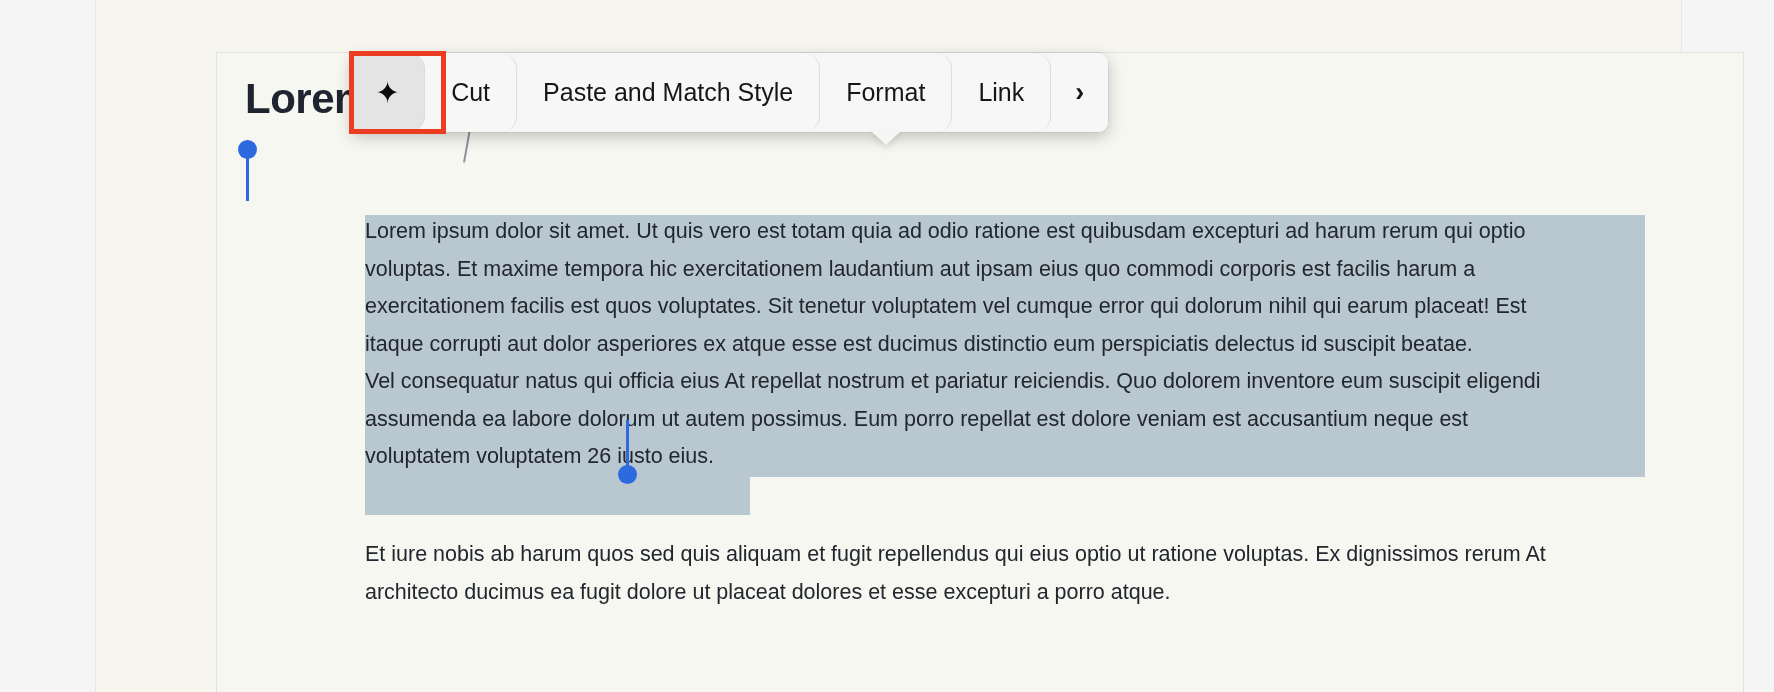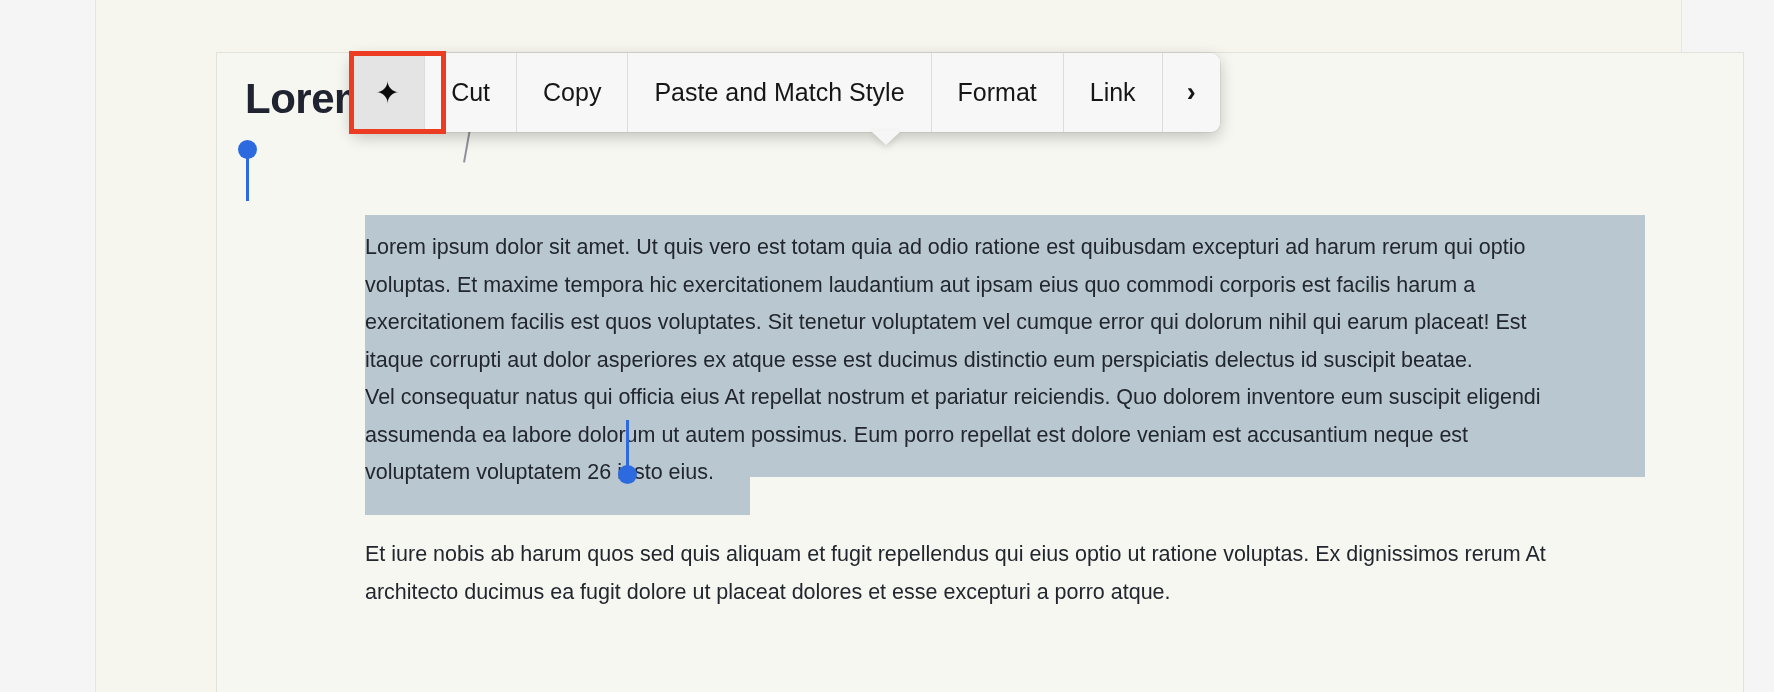--- a/index.html
+++ b/index.html
@@ -79,21 +79,21 @@
     top: 160px;
     width: 1300px;
     font-size: 21.5px;
     line-height: 37.5px;
     color: #22262e;
   }
   .para {
     margin: 0;
     white-space: pre-wrap;
   }
-  #para-1 { position: absolute; top: 16px; left: 0; width: 1300px; }
+  #para-1 { position: absolute; top: 0; left: 0; width: 1300px; }
   #para-2 { position: absolute; top: 300px; left: 0; width: 1300px; margin-top: 23px; }
 
   
   .sel-rect {
     position: absolute;
     background: #b9c7d0;
     z-index: 1;
   }
   .sel-line-text { position: relative; z-index: 2; }
 
@@ -143,20 +143,21 @@
     align-items: center;
     justify-content: center;
     padding: 0 26px;
     font-size: 25px;
     color: #161616;
     background: #f7f7f7;
     border-right: 1px solid #dcdcdc;
     white-space: nowrap;
     cursor: default;
     position: relative;
+    border-radius: 16px;
   }
   .menu-item:first-child {
     border-top-left-radius: 9px;
     border-bottom-left-radius: 9px;
   }
   .menu-item:last-child {
     border-right: none;
     border-top-right-radius: 9px;
     border-bottom-right-radius: 9px;
   }
@@ -254,21 +255,20 @@
       <div class="knob"></div>
     </div>
 
     <div id="menu-tail"></div>
 
     <div id="context-menu">
       <div class="menu-item icon-item">
         <span id="sparkle-glyph">✦</span>
       </div>
       <div class="menu-item">Cut</div>
-      <div class="menu-item">Copy</div>
       <div class="menu-item">Paste and Match Style</div>
       <div class="menu-item">Format</div>
       <div class="menu-item">Link</div>
       <div class="menu-item chevron-item">›</div>
     </div>
 
     <div id="ai-highlight-box"></div>
 
   </div>
 </div>

